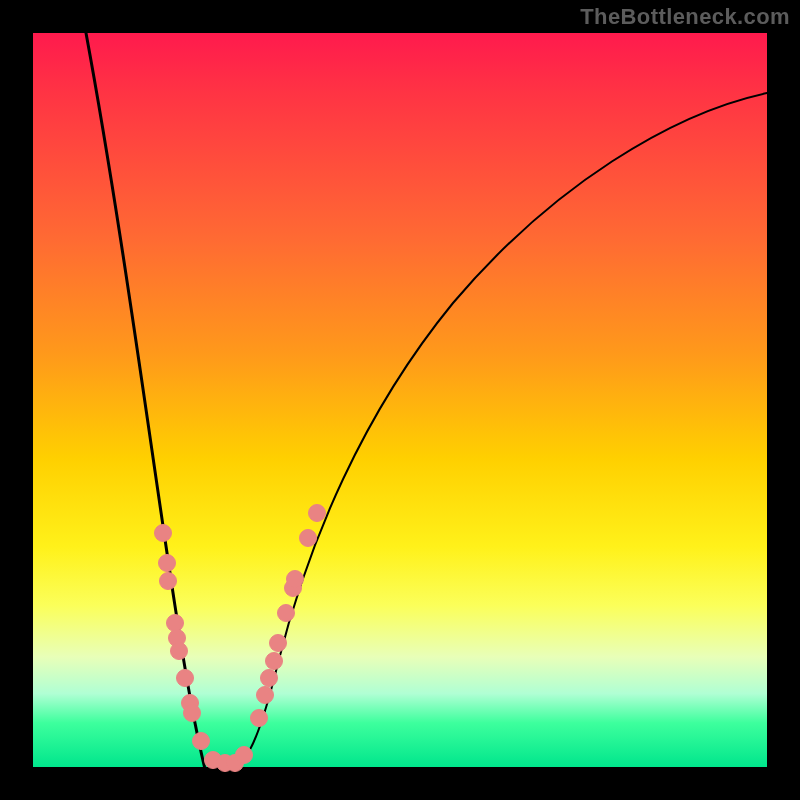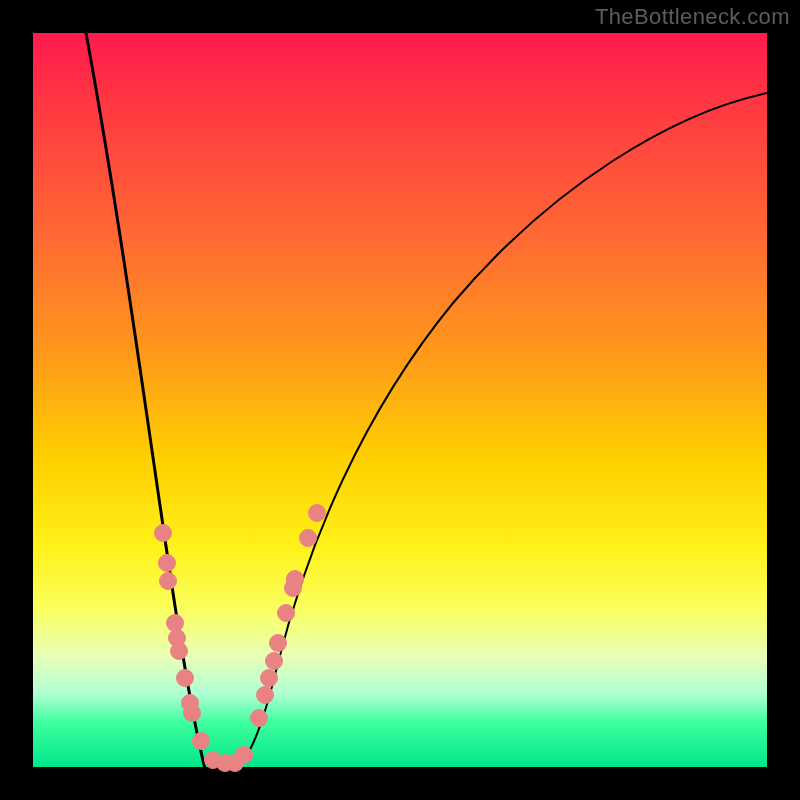--- a/index.html
+++ b/index.html
@@ -38,21 +38,21 @@
       #b0ffd4 90%,
       #3dff9d 94%,
       #00e68c 100%
     );
   }
   .watermark {
     position: absolute;
     top: 4px;
     right: 10px;
     font-size: 22px;
-    font-weight: 400;
+    font-weight: 700;
     color: #5c5c5c;
     letter-spacing: 0.4px;
     font-family: "Segoe UI", Arial, sans-serif;
     user-select: none;
   }
   svg.curve-layer {
     position: absolute;
     left: 33px;
     top: 33px;
     width: 734px;

